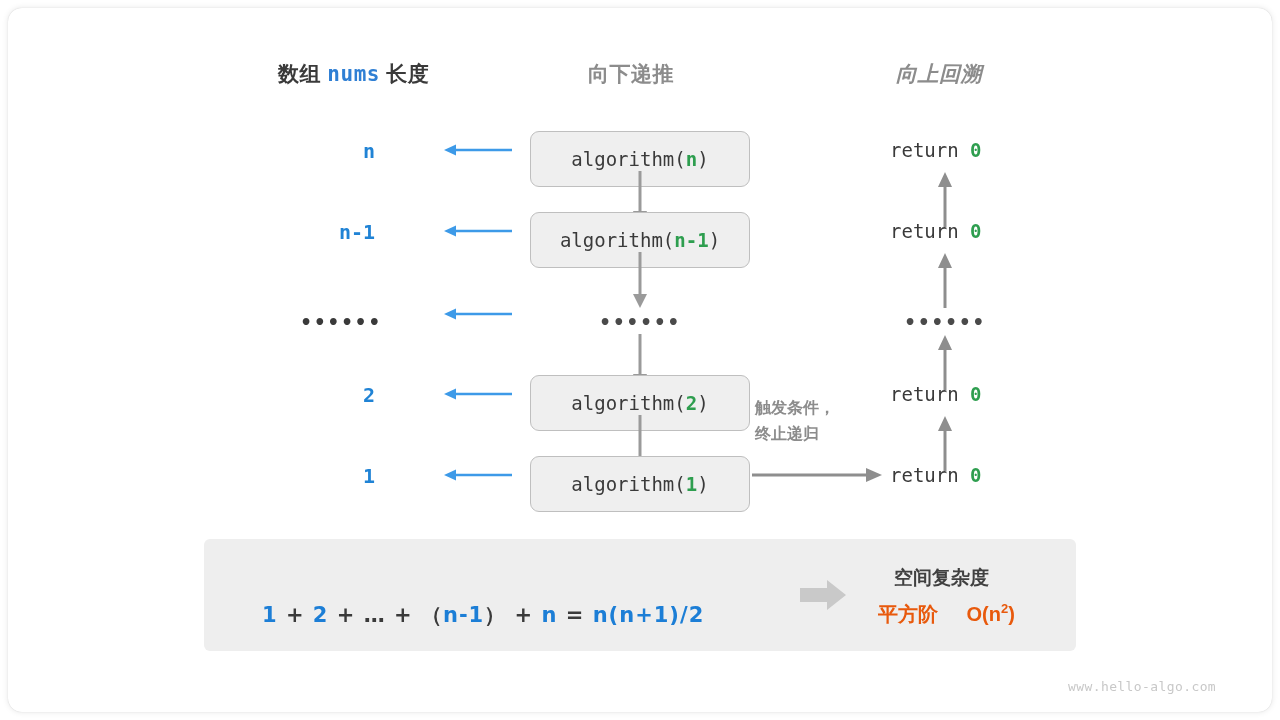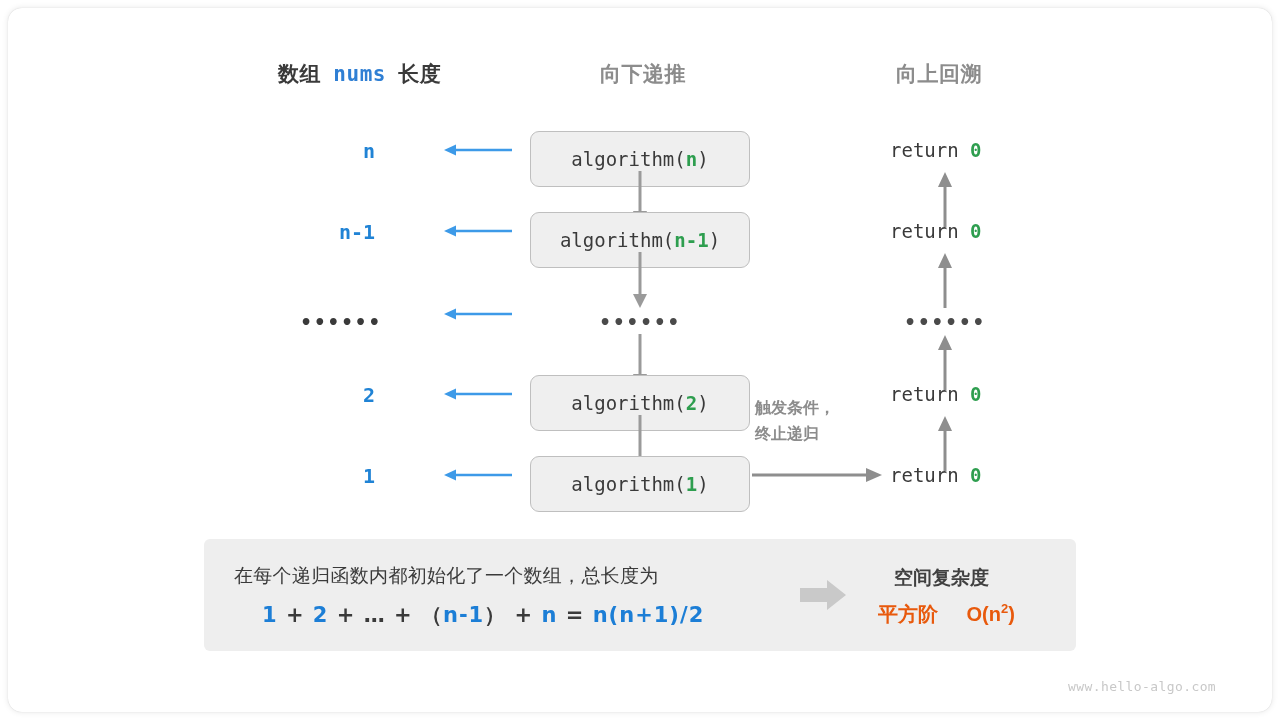--- a/index.html
+++ b/index.html
@@ -151,27 +151,27 @@
   svg { display: block; }
 </style>
 </head>
 <body>
 
 <div id="canvas">
   <div class="frame"></div>
 
   <div class="abs col-head" style="left:278px; top:60px;">
     <span class="head-dark">数组</span>
-    <span class="head-blue" style="margin:0 6px;">nums</span>
+    <span class="head-blue" style="margin:0 0;">nums</span>
     <span class="head-dark">长度</span>
   </div>
 
-  <div class="abs col-head head-gray" style="left:588px; top:60px;margin-left:12px;">向下递推</div>
-
-  <div class="abs col-head head-gray" style="left:896px; top:60px;">向上回溯</div>
+  <div class="abs col-head head-gray" style="left:588px; top:60px;">向下递推</div>
+
+  <div class="abs col-head head-gray" style="left:896px; top:60px;font-style:italic;">向上回溯</div>
 
   <div class="abs len-label" style="left:300px; top:139px; width:75px;">n</div>
 
   <div class="abs" style="left:440px; top:140px;">
     <svg width="74" height="20" viewBox="0 0 74 20">
       <line x1="72" y1="10" x2="14" y2="10" stroke="#3d9ae8" stroke-width="2.4"></line>
       <polygon points="4,10 16,4.5 16,15.5" fill="#3d9ae8"></polygon>
     </svg>
   </div>
 
@@ -321,21 +321,20 @@
       <polygon points="130,9 114,2 114,16" fill="#8e8e8e"></polygon>
     </svg>
   </div>
 
   <div class="abs ret" style="left:890px; top:464px;">
     <span>return</span>
     <span class="zero">0</span>
   </div>
 
   <div class="abs summary">
-    <div class="abs sum-text" style="left:30px; top:24px;">在每个递归函数内都初始化了一个数组，总长度为</div>
 
     <div class="abs sum-formula" style="left:58px; top:62px;">
       <span class="b">1</span>
       <span>+</span>
       <span class="b">2</span>
       <span>+</span>
       <span>…</span>
       <span>+</span>
       <span>（</span><span class="b">n-1</span><span>）</span>
       <span>+</span>

